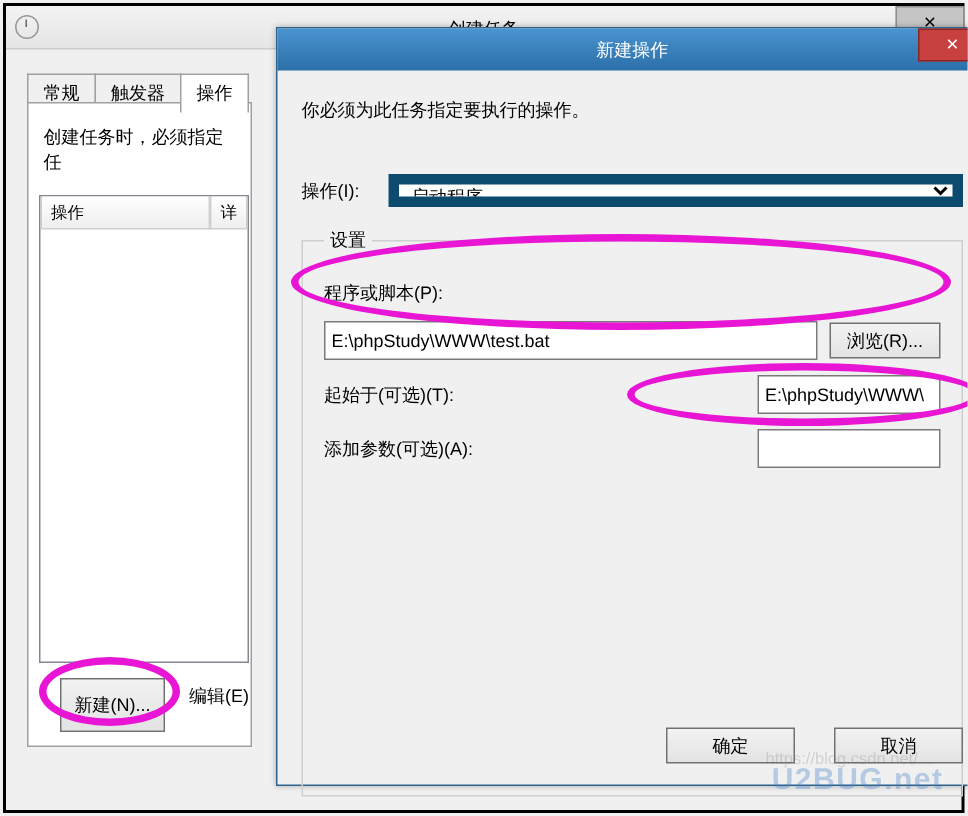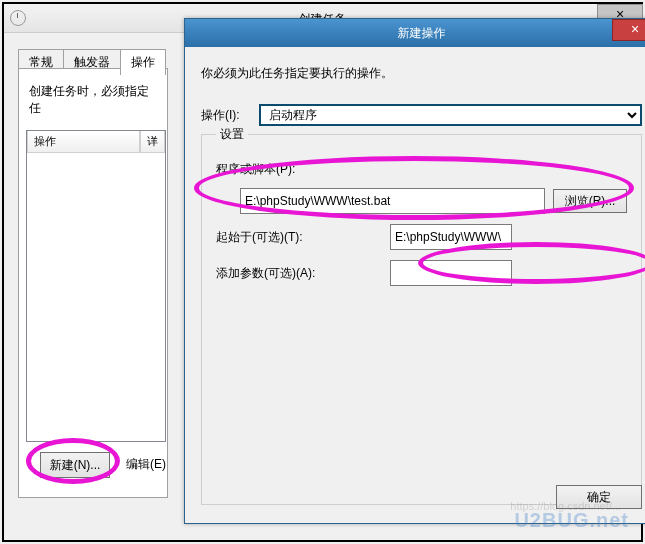--- a/index.html
+++ b/index.html
@@ -20,39 +20,39 @@
 .tab.inactive { background:#f0f0f0; }
 .tab.active { position:relative; z-index:2; }
 .tab-body { position:absolute; top:64px; left:14px; width:150px; height:430px; border:1px solid #a0a0a0; background:#fff; padding:14px 10px; }
 .tab-body .msg { font-size:12px; }
 
 .table-wrap{ position:absolute; top:126px; left:22px; width:140px; height:312px; border:1px solid #828790; background:#fff;}
 .table-wrap .th{ display:flex; }
 .table-wrap .th span{ padding:3px 6px; border:1px solid #cfcfcf; border-top:none; background:linear-gradient(#fff,#efefef); font-size:11px; flex:0 0 auto;}
 .table-wrap .th span:first-child{flex:1;}
 
-.btn-new{ position:absolute; top:448px; left:36px; width:70px; height:26px; background:linear-gradient(#f2f2f2,#e3e3e3); border:1px solid #707070; font-size:12px;}
+.btn-new{ position:absolute; top:448px; left:36px; width:70px; height:36px; background:linear-gradient(#f2f2f2,#e3e3e3); border:1px solid #707070; font-size:12px;}
 .edit-txt{ position:absolute; top:452px; left:122px; font-size:12px;}
 
 
 .dlg { position:absolute; top:14px; left:180px; width:475px; height:506px; border:1px solid #2c628b; background:#f0f0f0; box-shadow:0 0 4px rgba(0,0,0,.3); }
 .dlg .titlebar { height:28px; background:linear-gradient(#4a94d0,#2b6fa8); color:#fff; text-align:center; line-height:28px; font-size:13px; position:relative; }
 .dlg .titlebar .btn-close{ position:absolute; right:0; top:0; width:46px; height:22px; background:#c94040; border:1px solid #8a2525; color:#fff; font-family:Arial; font-size:14px; line-height:18px;}
 .dlg .body{ padding:18px 16px; }
-.instr{ font-size:12px; margin-bottom:22px; }
+.instr{ font-size:12px; margin-bottom:34px; }
 
-.row{ display:flex; align-items:center; margin-bottom:0;}
+.row{ display:flex; align-items:center; margin-bottom:14px;}
 .row label{ width:58px; }
-select.combo{ flex:1; height:22px; border:2px solid #0c4a6e; background:#fff; padding:0 4px; font-size:12px;}
+select.combo{ flex:1; height:22px; border:7px solid #0c4a6e; background:#fff; padding:0 4px; font-size:12px;}
 
 fieldset.settings{ border:1px solid #cfcfcf; padding:18px 14px 8px; position:relative;}
 fieldset.settings legend{ padding:0 4px; font-size:12px;font-family:Liberation Serif, serif;}
 .srow{ display:flex; align-items:center; margin-bottom:10px;}
 .srow .lbl{ flex:0 0 112px; font-size:12px;}
-.srow input[type=text]{ height:20px; border:1px solid #7a7a7a; padding:12px 4px; font-size:12px;margin-left:24px;}
+.srow input[type=text]{ height:20px; border:1px solid #7a7a7a; padding:12px 4px; font-size:12px;}
 .path-in{ flex:1;}
 .browse{ width:74px; height:24px; margin-left:8px; background:linear-gradient(#f2f2f2,#e3e3e3); border:1px solid #707070; font-size:12px;padding:0;}
 .small-in{ width:122px; margin-left:auto;}
 
 .btns{ position:absolute; bottom:14px; right:16px; display:flex; gap:26px;}
 .btns button{ width:86px; height:24px; background:linear-gradient(#f2f2f2,#e3e3e3); border:1px solid #707070; font-size:12px;}
 
 
 .anno{ position:absolute; border:5px solid #e815d5; border-radius:50%; pointer-events:none; }
 .anno1{ left:190px; top:152px; width:440px; height:64px; }
@@ -122,20 +122,21 @@
         </div>
         <div class="srow">
           <span class="lbl" style="flex-basis:150px">添加参数(可选)(A):</span>
           <input type="text" class="small-in" value="" style="">
         </div>
         <div style="height:200px"></div>
       </fieldset>
 
       <div class="btns">
         <button>确定</button>
+        <button>取消</button>
       </div>
     </div>
   </div>
 
   <div class="anno anno1"></div>
   <div class="anno anno2"></div>
   <div class="anno anno3"></div>
 
   <div class="wm2">https://blog.csdn.net/...</div>
   <div class="wm">U2BUG.net</div>

